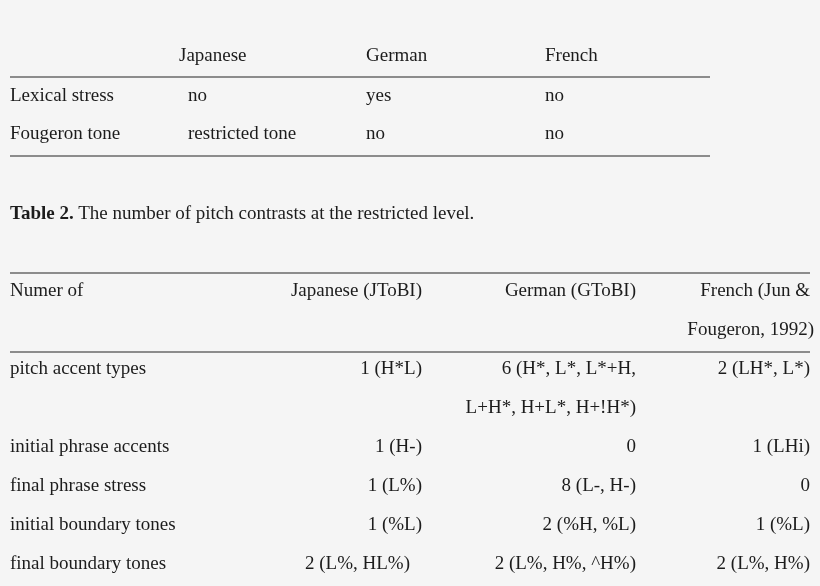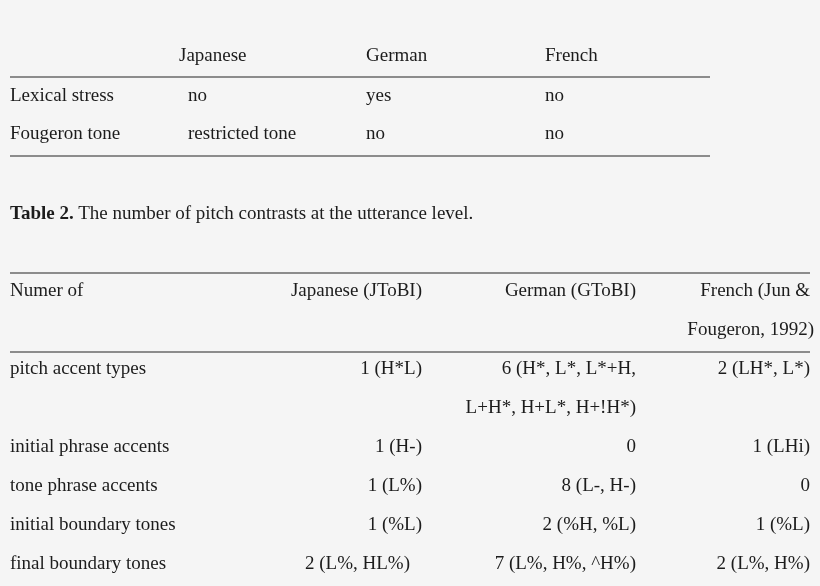--- a/index.html
+++ b/index.html
@@ -29,21 +29,21 @@
   <span class="abs" style="left:545px;top:85px">no</span>
 
   <span class="abs" style="left:10px;top:123px">Fougeron tone</span>
   <span class="abs" style="left:188px;top:123px">restricted tone</span>
   <span class="abs" style="left:366px;top:123px">no</span>
   <span class="abs" style="left:545px;top:123px">no</span>
   <div class="rule" style="left:10px;top:155px;width:700px"></div>
 </div>
 
 <div class="abs caption" style="left:10px;top:203px">
-  <b>Table 2.</b><span> The number of pitch contrasts at the utterance level.</span>
+  <b>Table 2.</b><span> The number of pitch contrasts at the restricted level.</span>
 </div>
 
 <div>
   <div class="rule" style="left:10px;top:272px;width:800px"></div>
 
   <span class="abs" style="left:10px;top:280px">Numer of</span>
   <span class="abs c" style="left:226px;width:196px;top:280px">Japanese (JToBI)</span>
   <span class="abs c" style="left:436px;width:200px;top:280px">German (GToBI)</span>
   <span class="abs c" style="left:660px;width:150px;top:280px">French (Jun &amp;</span>
   <span class="abs c" style="left:656px;width:158px;top:319px">Fougeron, 1992)</span>
@@ -54,27 +54,27 @@
   <span class="abs c" style="left:226px;width:196px;top:358px">1 (H*L)</span>
   <span class="abs c" style="left:436px;width:200px;top:358px">6 (H*, L*, L*+H,</span>
   <span class="abs c" style="left:436px;width:200px;top:397px">L+H*, H+L*, H+!H*)</span>
   <span class="abs c" style="left:660px;width:150px;top:358px">2 (LH*, L*)</span>
 
   <span class="abs" style="left:10px;top:436px">initial phrase accents</span>
   <span class="abs c" style="left:226px;width:196px;top:436px">1 (H-)</span>
   <span class="abs c" style="left:436px;width:200px;top:436px">0</span>
   <span class="abs c" style="left:660px;width:150px;top:436px">1 (LHi)</span>
 
-  <span class="abs" style="left:10px;top:475px">tone phrase accents</span>
+  <span class="abs" style="left:10px;top:475px">final phrase stress</span>
   <span class="abs c" style="left:226px;width:196px;top:475px">1 (L%)</span>
   <span class="abs c" style="left:436px;width:200px;top:475px">8 (L-, H-)</span>
   <span class="abs c" style="left:660px;width:150px;top:475px">0</span>
 
   <span class="abs" style="left:10px;top:514px">initial boundary tones</span>
   <span class="abs c" style="left:226px;width:196px;top:514px">1 (%L)</span>
   <span class="abs c" style="left:436px;width:200px;top:514px">2 (%H, %L)</span>
   <span class="abs c" style="left:660px;width:150px;top:514px">1 (%L)</span>
 
   <span class="abs" style="left:10px;top:553px">final boundary tones</span>
   <span class="abs c" style="left:214px;width:196px;top:553px">2 (L%, HL%)</span>
-  <span class="abs c" style="left:436px;width:200px;top:553px">7 (L%, H%, ^H%)</span>
+  <span class="abs c" style="left:436px;width:200px;top:553px">2 (L%, H%, ^H%)</span>
   <span class="abs c" style="left:660px;width:150px;top:553px">2 (L%, H%)</span>
 </div>
 
 </body></html>

